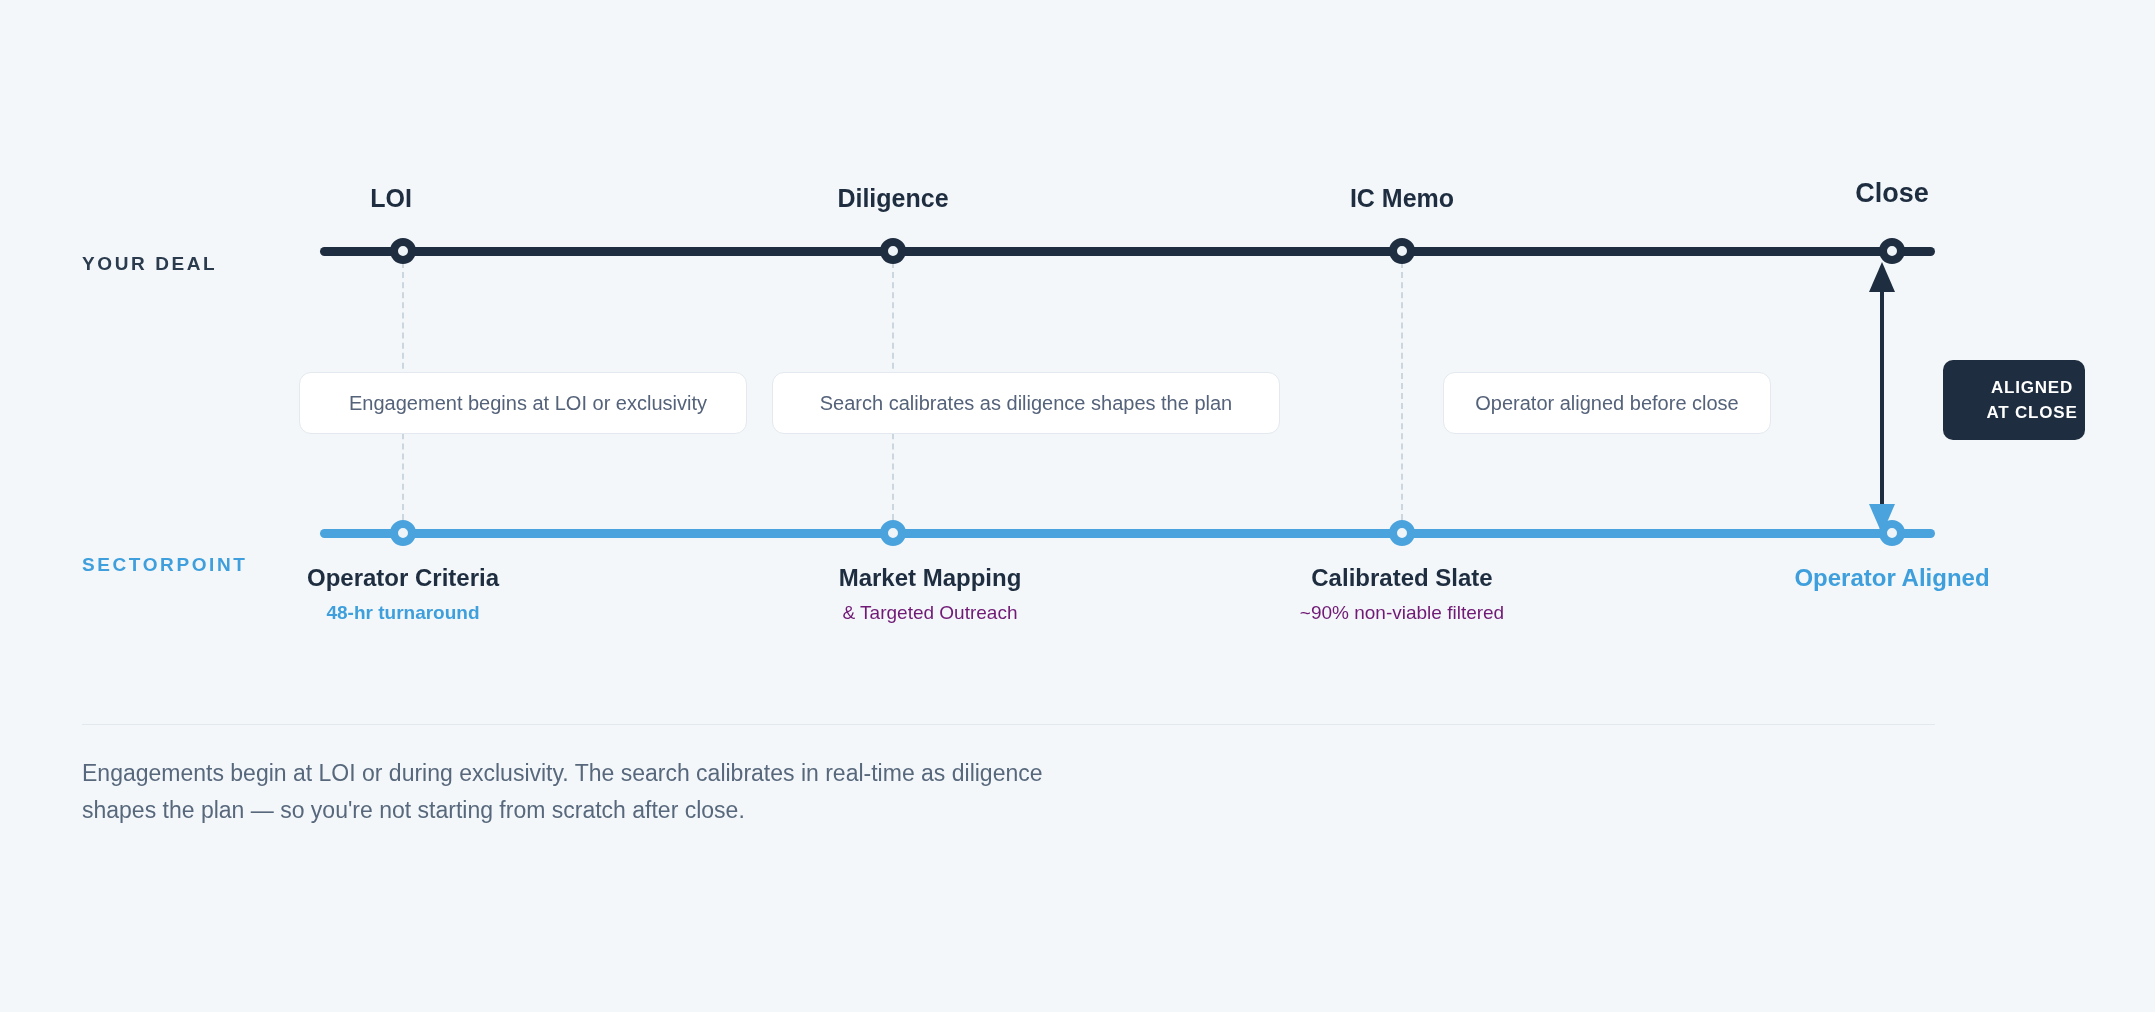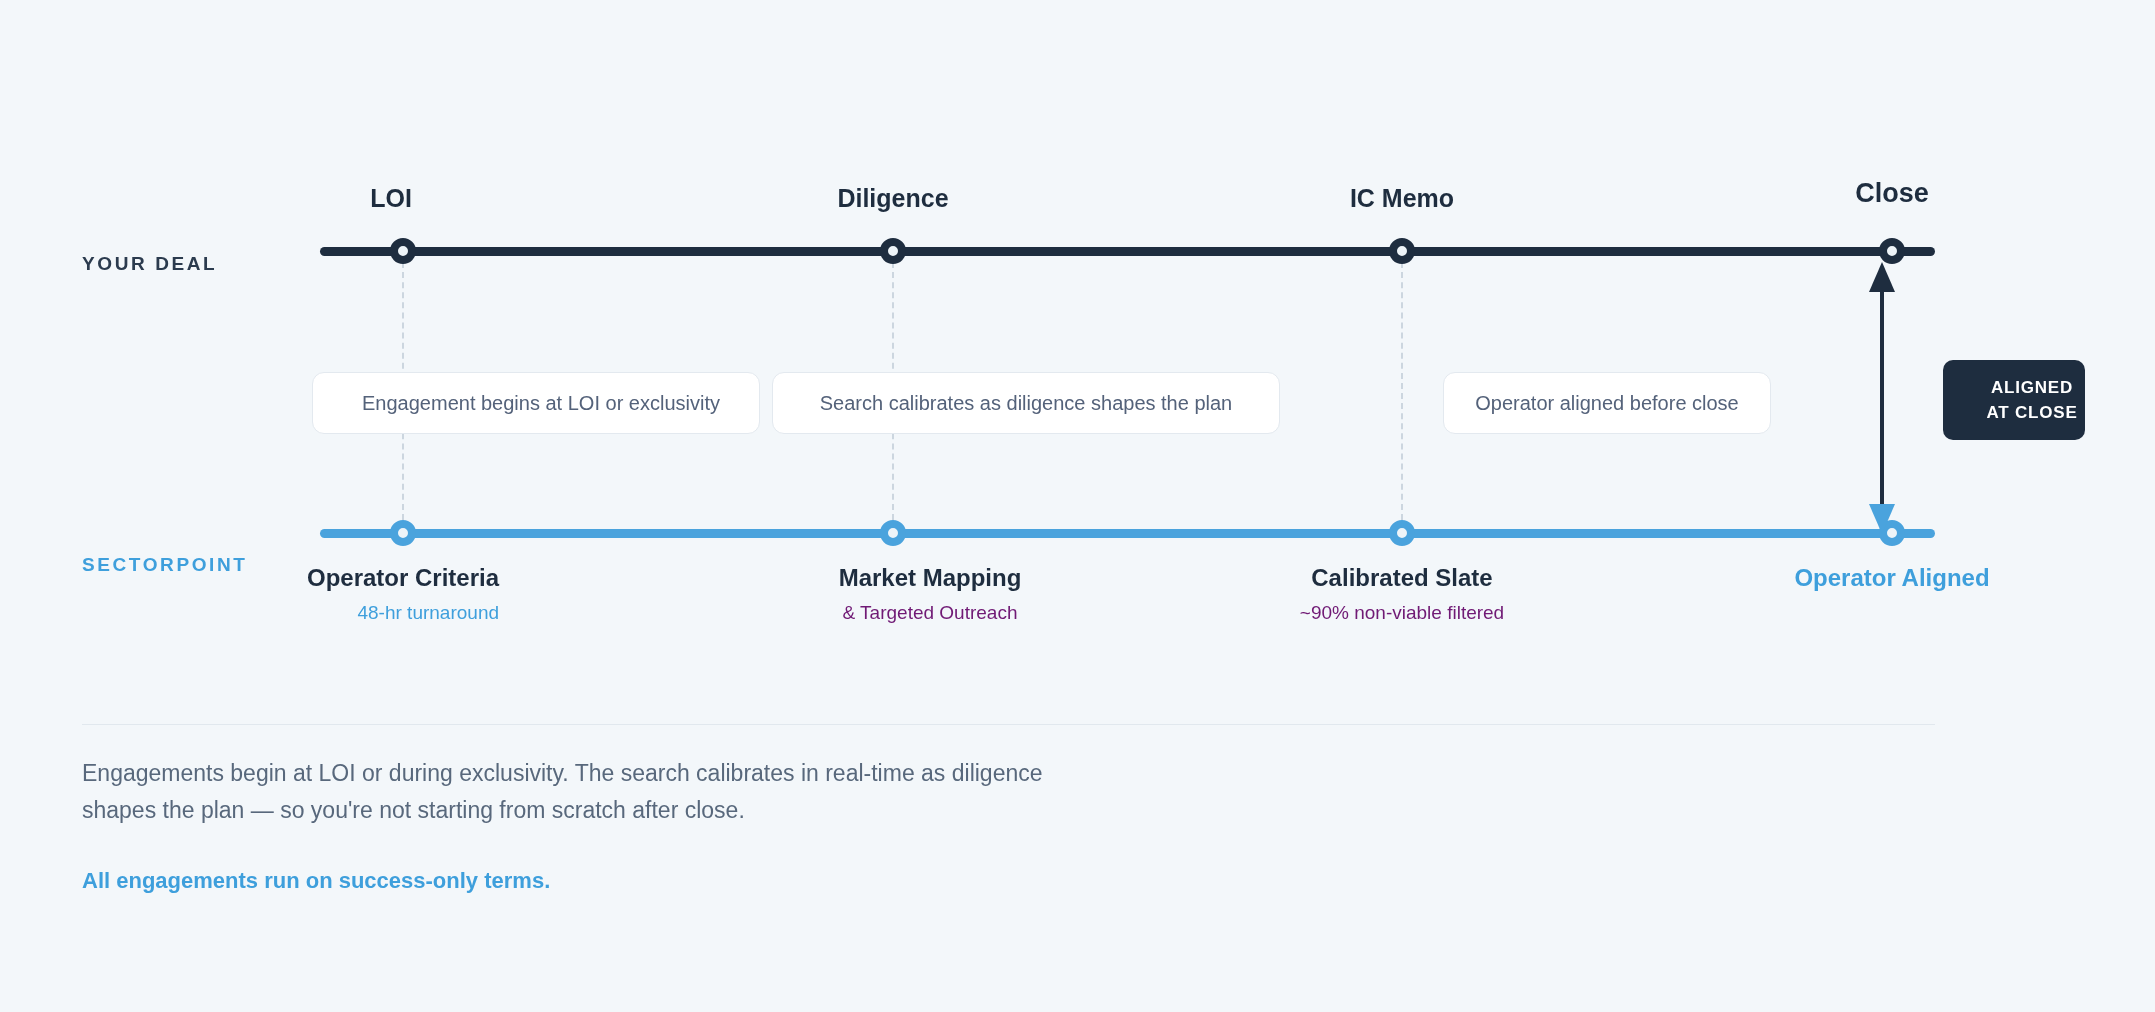--- a/index.html
+++ b/index.html
@@ -114,22 +114,21 @@
   .bot-cap .sub {
     display: block;
     margin-top: 9px;
     font-size: 19px;
     font-weight: 400;
     color: #701a75;
     line-height: 1.2;
   }
   .bot-cap .sub.accent {
     color: #3e9fdc;
-    font-weight: 400;
-    text-align: right;
+    font-weight: 700;
   }
 
   
   .dash {
     position: absolute;
     top: 262px;
     height: 258px;
     width: 0;
     border-left: 2px dashed #ccd6df;
     transform: translateX(-50%);
@@ -260,21 +259,21 @@
         <span class="ttl">Calibrated Slate</span>
         <span class="sub">~90% non-viable filtered</span>
       </div>
       <div class="node bottom" style="left: 1892px;"></div>
       <div class="bot-cap" style="left: 1892px;">
         <span class="ttl accent">Operator Aligned</span>
       </div>
     </div>
 
   <div id="pills">
-      <div class="pill" style="left: 312px; width: 448px; padding-left: 32px;">Engagement begins at LOI or exclusivity</div>
+      <div class="pill" style="left: 299px; width: 448px; padding-left: 32px;">Engagement begins at LOI or exclusivity</div>
       <div class="pill" style="left: 772px; width: 508px;">Search calibrates as diligence shapes the plan</div>
       <div class="pill" style="left: 1443px; width: 328px;">Operator aligned before close</div>
     </div>
 
   <div class="bridge">
     <svg width="40" height="272" viewBox="0 0 40 272" xmlns="http://www.w3.org/2000/svg">
       <line x1="20" y1="16" x2="20" y2="256" stroke="#1e2d3f" stroke-width="4"></line>
       <polygon points="20,0 33,30 7,30" fill="#1e2d3f"></polygon>
       <polygon points="20,272 33,242 7,242" fill="#4aa3dd"></polygon>
     </svg>
@@ -282,16 +281,15 @@
 
   <div class="badge">
     <span>ALIGNED</span>
     <span>AT CLOSE</span>
   </div>
 
   <div class="divider"></div>
 
   <div class="footer">
     <p class="body">Engagements begin at LOI or during exclusivity. The search calibrates in real-time as diligence shapes the plan — so you're not starting from scratch after close.</p>
-    <p class="note">All engagements run on success-only terms.</p>
   </div>
 
 </div>
 
 </body></html>

